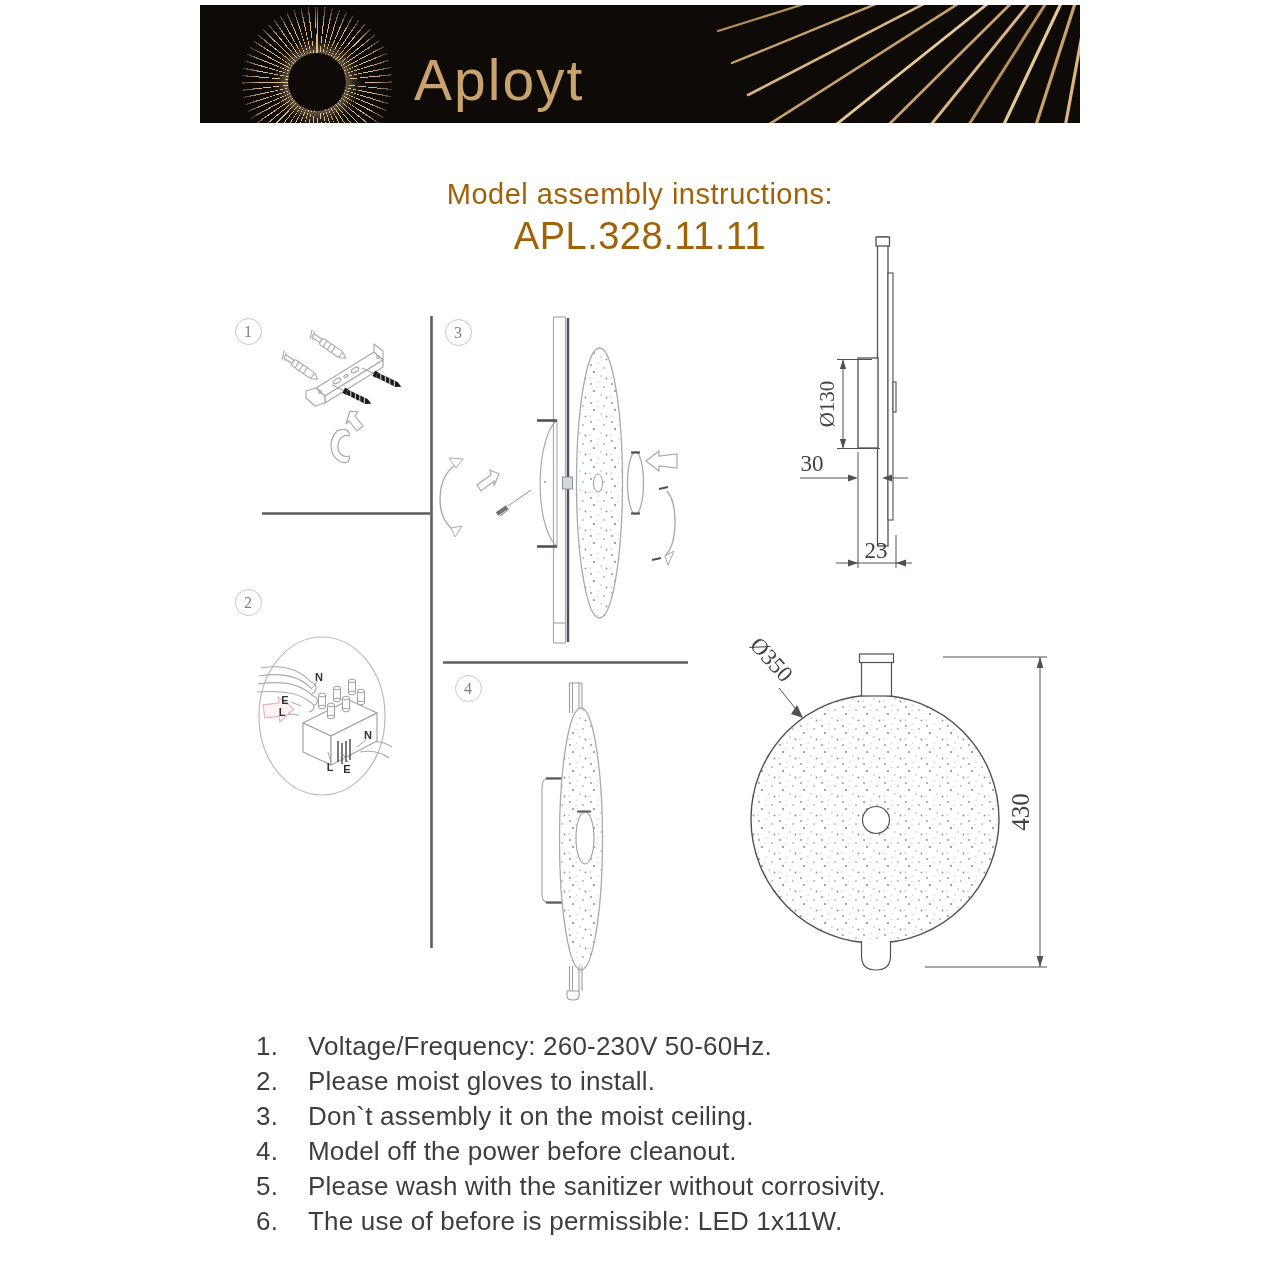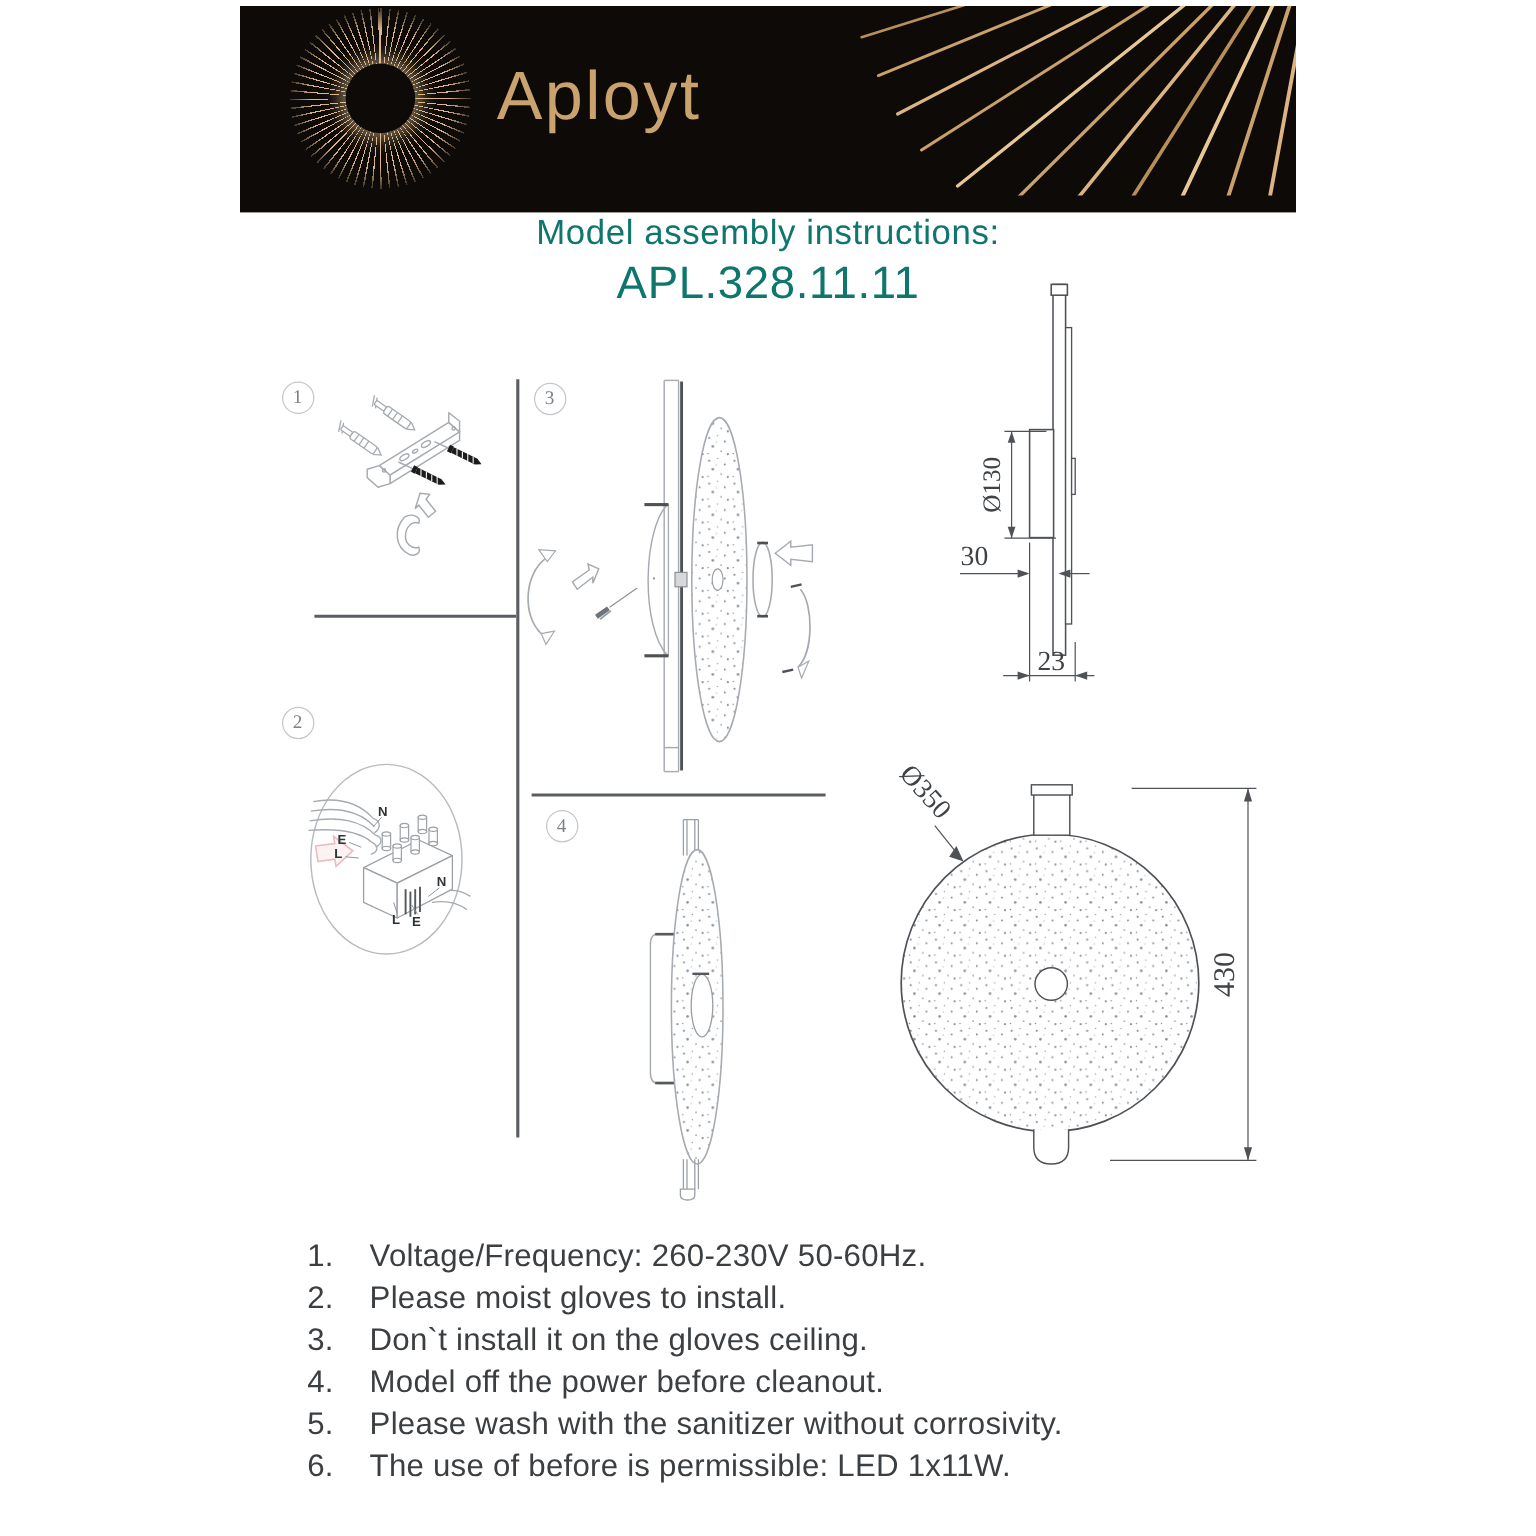--- a/index.html
+++ b/index.html
@@ -1,33 +1,33 @@
 <!DOCTYPE html>
 <html><head>
 <meta charset="utf-8">
 <style>
   html,body{margin:0;padding:0;background:#ffffff;}
   .page{position:relative;width:1280px;height:1280px;background:#ffffff;overflow:hidden;
         font-family:"Liberation Sans",sans-serif;}
 
   
-  .banner{position:absolute;left:200px;top:5px;width:880px;height:172px;background:#0d0a08;overflow:hidden;}
+  .banner{position:absolute;left:200px;top:5px;width:880px;height:118px;background:#0d0a08;overflow:hidden;}
   .starburst{position:absolute;left:42px;top:2px;width:150px;height:150px;}
   .rays-disc{position:absolute;inset:0;border-radius:50%;
     background:repeating-conic-gradient(from 0deg,#dcb689 0deg 1deg,rgba(13,10,8,0) 1deg 5.6deg);}
   .rays-fade{position:absolute;inset:0;border-radius:50%;
     background:radial-gradient(circle,rgba(13,10,8,0) 0 54%,#0d0a08 76%);}
   .rays-hole{position:absolute;left:46px;top:46px;width:58px;height:58px;border-radius:50%;
     background:#0d0a08;box-shadow:0 0 14px 5px rgba(238,206,156,0.55);}
   .logo-text{position:absolute;left:214px;top:47px;font-size:57px;font-weight:400;color:#c9a26e;
     letter-spacing:2px;line-height:1;}
   .corner-rays{position:absolute;right:0;top:0;}
 
   
-  .title-block{position:absolute;left:0;top:178px;width:100%;text-align:center;color:#0f766e;}
+  .title-block{position:absolute;left:0;top:178px;width:100%;text-align:center;color:#a16207;}
   .title-line1{font-size:29px;font-weight:500;letter-spacing:0.5px;}
   .title-line2{font-size:38px;font-weight:500;margin-top:4px;letter-spacing:0.5px;}
 
   
   .art{position:absolute;left:0;top:0;}
 
   .step-circle{position:absolute;width:27px;height:27px;border:1.4px solid #c3c7cb;border-radius:50%;
     color:#7c8186;font-family:"Liberation Serif",serif;font-size:16px;line-height:26px;text-align:center;
     background:#fff;box-sizing:border-box;}
 
@@ -308,21 +308,21 @@
     <div class="instr-row">
       <span class="instr-num">1.</span>
       <span class="instr-text">Voltage/Frequency: 260-230V 50-60Hz.</span>
     </div>
     <div class="instr-row">
       <span class="instr-num">2.</span>
       <span class="instr-text">Please moist gloves to install.</span>
     </div>
     <div class="instr-row">
       <span class="instr-num">3.</span>
-      <span class="instr-text">Don`t install it on the gloves ceiling.</span>
+      <span class="instr-text">Don`t assembly it on the moist ceiling.</span>
     </div>
     <div class="instr-row">
       <span class="instr-num">4.</span>
       <span class="instr-text">Model off the power before cleanout.</span>
     </div>
     <div class="instr-row">
       <span class="instr-num">5.</span>
       <span class="instr-text">Please wash with the sanitizer without corrosivity.</span>
     </div>
     <div class="instr-row">

